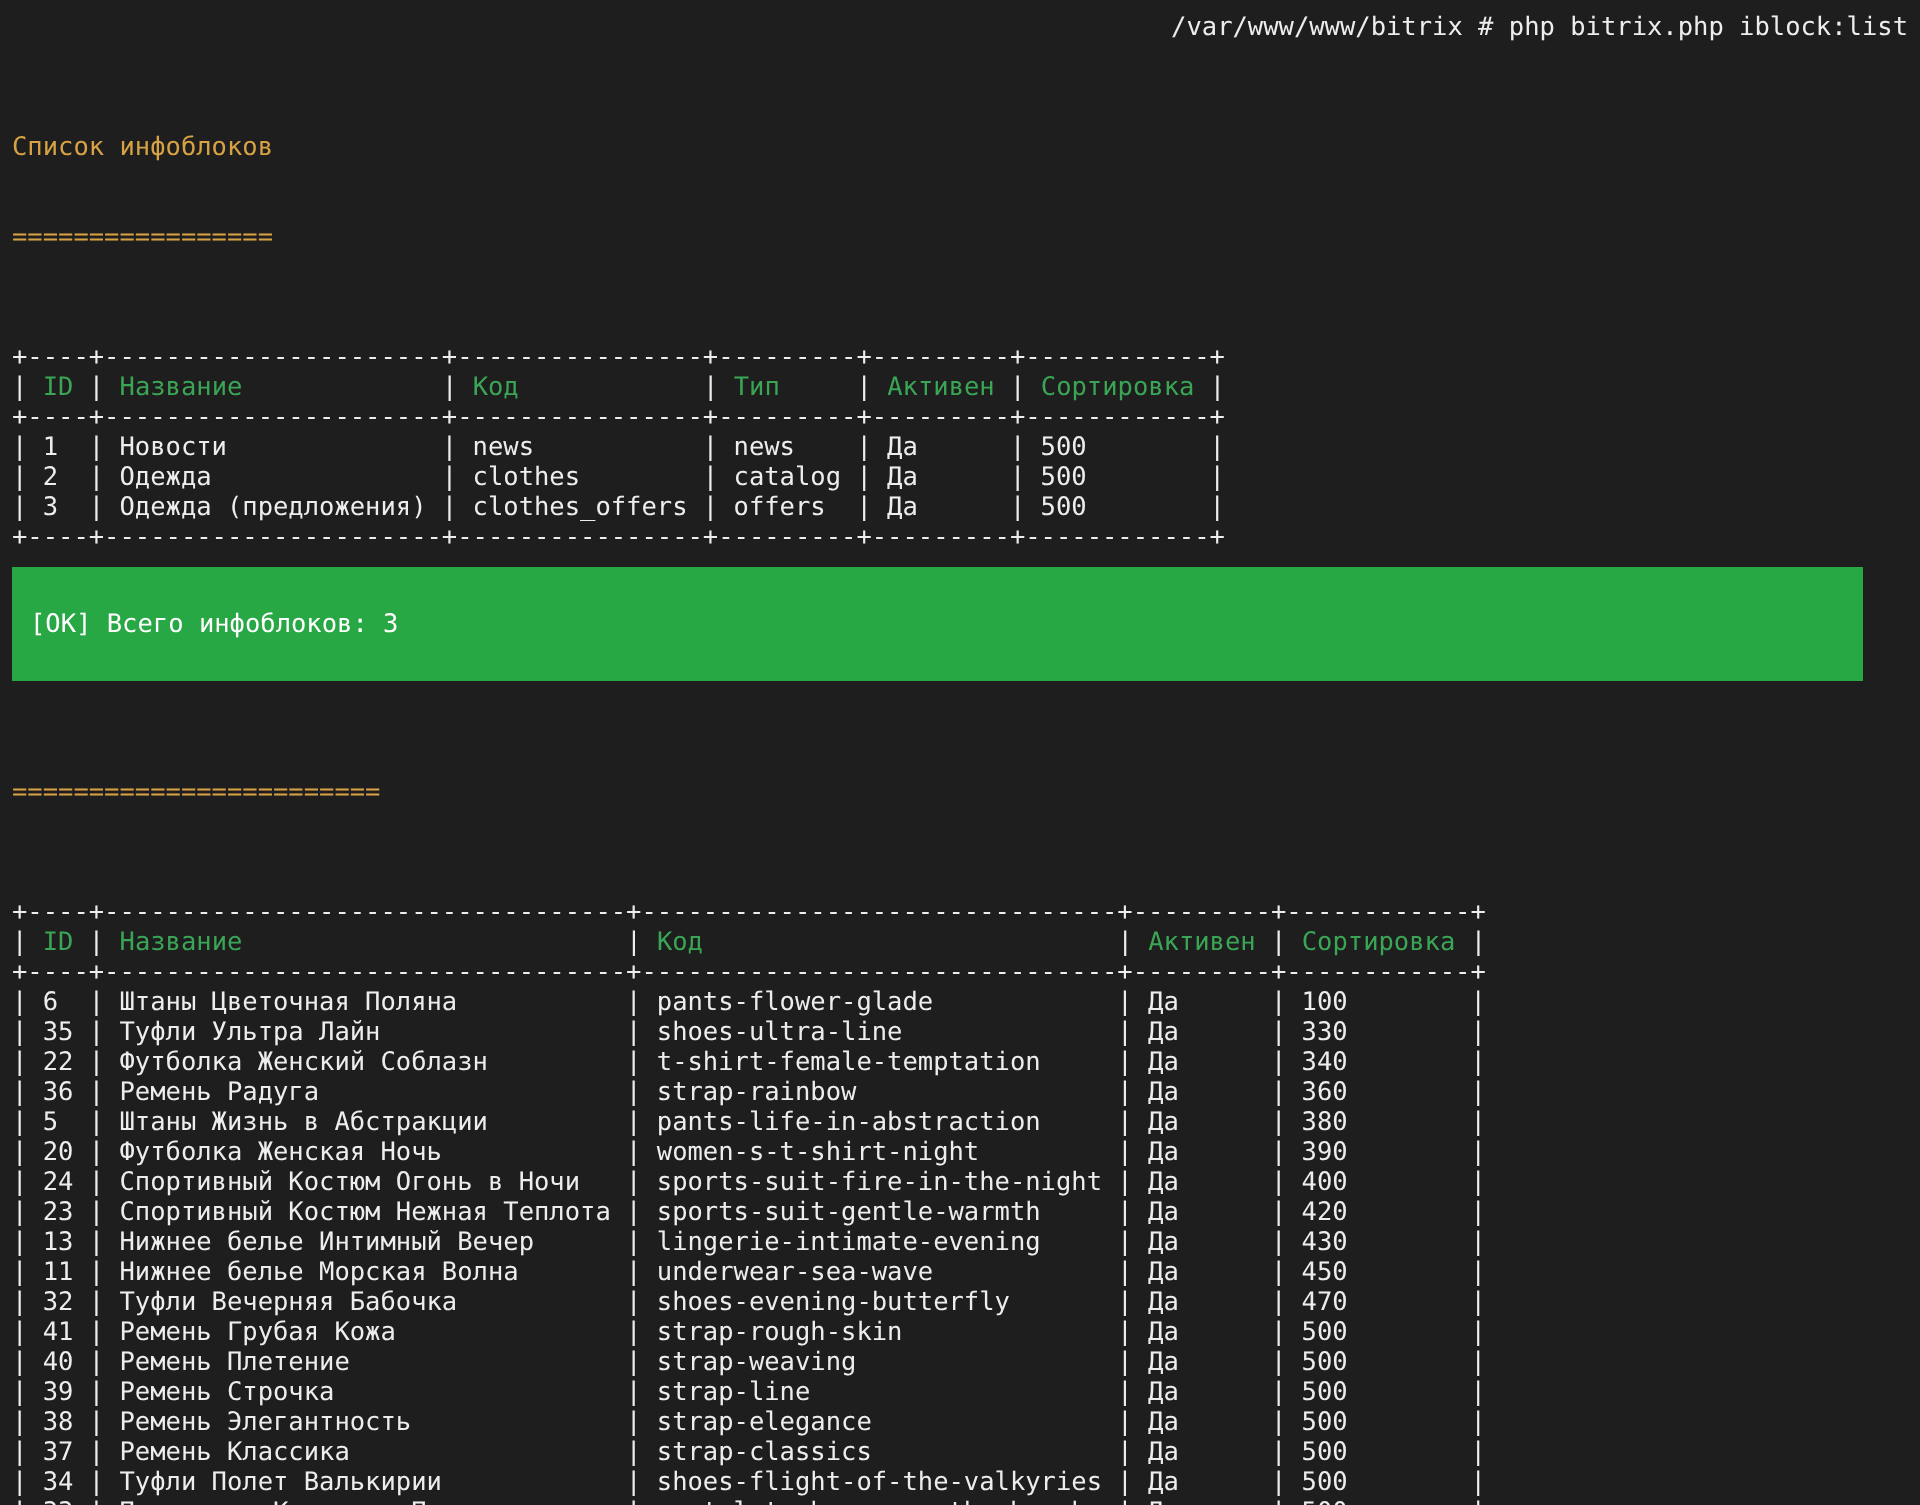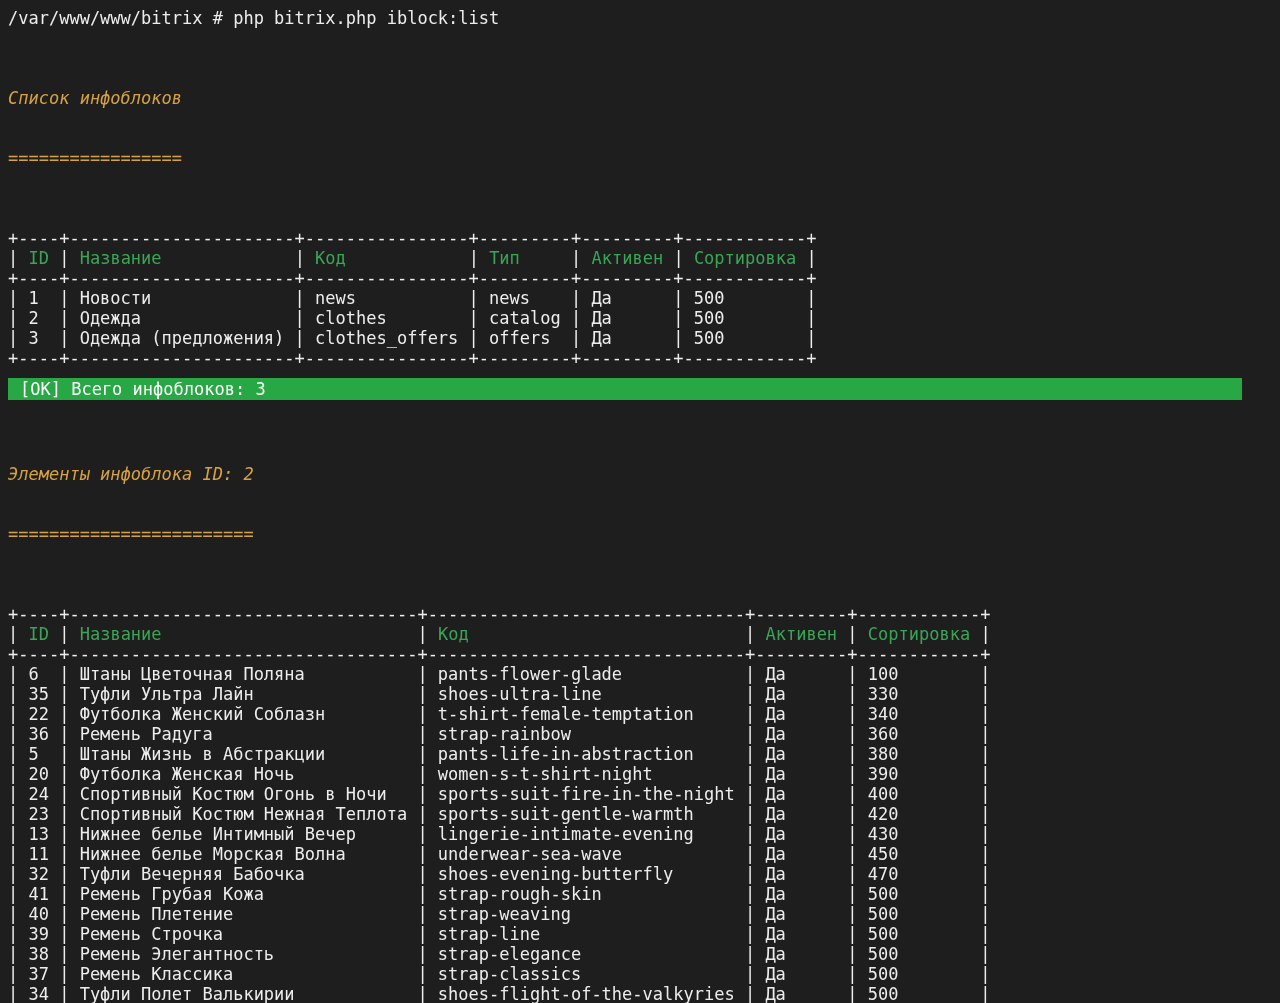--- a/index.html
+++ b/index.html
@@ -16,41 +16,41 @@
     font-size: 17px;
     line-height: 20px;
   }
   .terminal {
     padding: 8px 8px 14px 8px;
     width: 100%;
     min-height: 1003px;
   }
   .cmd {
     white-space: pre;
+    text-align: right;
   }
   .heading {
     margin-top: 20px;
     color: var(--heading, #d7a243);
     white-space: pre;
-    font-style: italic;
   }
   pre.ascii-table {
     margin: 20px 0 10px 0;
     font: inherit;
     white-space: pre;
     color: var(--text, #ededed);
   }
   pre.ascii-table .th {
     color: var(--table-header, #3aa655);
     margin-top: 14px;
   }
   .banner {
     background: var(--banner-bg, #28a745);
     color: var(--banner-text, #ffffff);
-    padding: 1px 12px;
+    padding: 28px 12px;
     margin-right: 30px;
     white-space: pre;
   }
   .section + .section {
     margin-top: 24px;
   }
 </style>
 </head>
 <body>
 
@@ -67,21 +67,20 @@
 +----+----------------------+----------------+---------+---------+------------+
 | 1  | Новости              | news           | news    | Да      | 500        |
 | 2  | Одежда               | clothes        | catalog | Да      | 500        |
 | 3  | Одежда (предложения) | clothes_offers | offers  | Да      | 500        |
 +----+----------------------+----------------+---------+---------+------------+</pre>
     <div class="banner">[OK] Всего инфоблоков: 3</div>
   </section>
 
   <section class="section">
     <div class="heading">
-      <div>Элементы инфоблока ID: 2</div>
       <div>========================</div>
     </div>
     <pre class="ascii-table">+----+----------------------------------+-------------------------------+---------+------------+
 | <span class="th">ID</span> | <span class="th">Название                        </span> | <span class="th">Код                          </span> | <span class="th">Активен</span> | <span class="th">Сортировка</span> |
 +----+----------------------------------+-------------------------------+---------+------------+
 | 6  | Штаны Цветочная Поляна           | pants-flower-glade            | Да      | 100        |
 | 35 | Туфли Ультра Лайн                | shoes-ultra-line              | Да      | 330        |
 | 22 | Футболка Женский Соблазн         | t-shirt-female-temptation     | Да      | 340        |
 | 36 | Ремень Радуга                    | strap-rainbow                 | Да      | 360        |
 | 5  | Штаны Жизнь в Абстракции         | pants-life-in-abstraction     | Да      | 380        |

